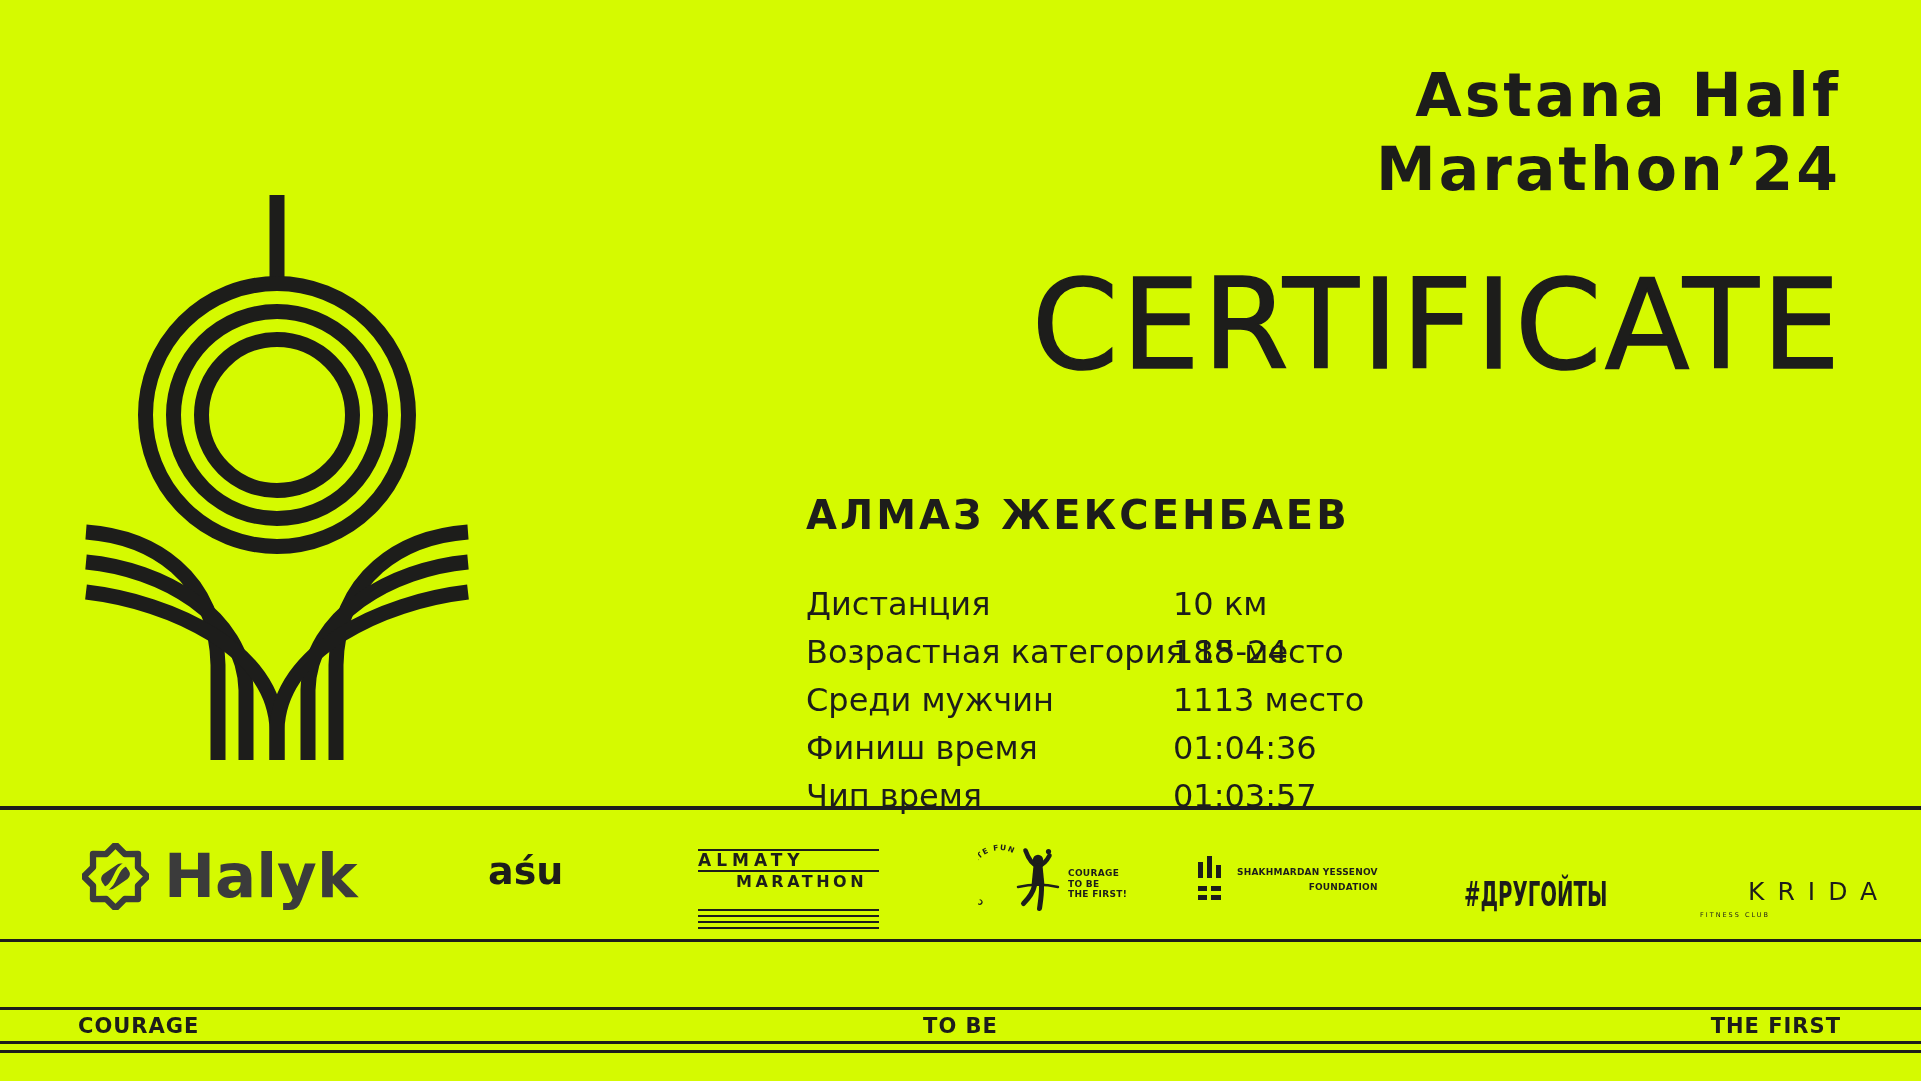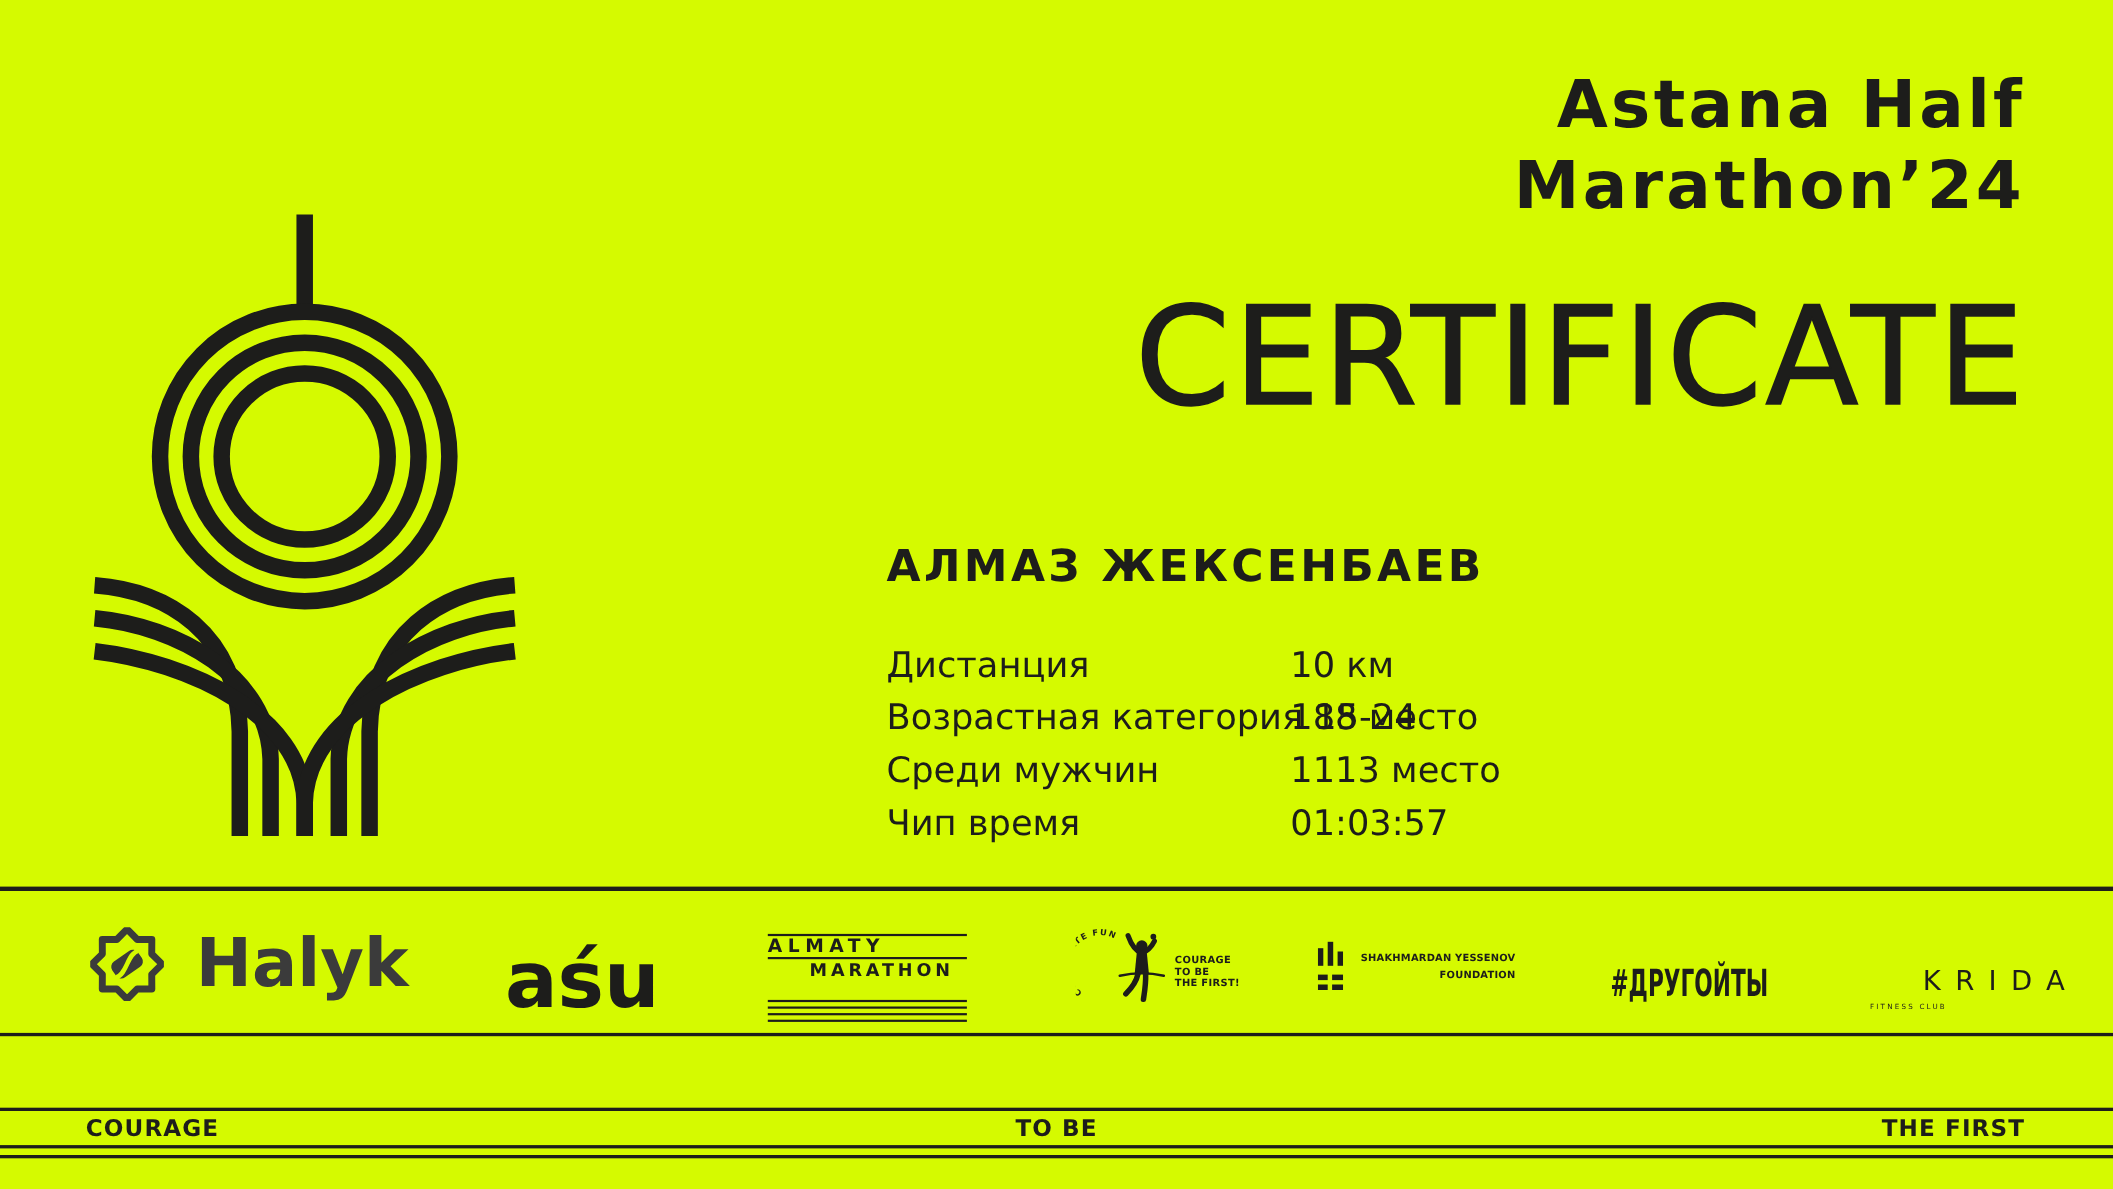--- a/index.html
+++ b/index.html
@@ -42,23 +42,23 @@
   .stat-value{white-space:nowrap;}
   
   .rule{position:absolute; left:0; width:1921px; background:var(--ink);}
   .rule-top{top:806px; height:4px;}
   .rule-mid{top:939px; height:3px;}
   .rule-f1{top:1007px; height:3px;}
   .rule-f2{top:1041px; height:3px;}
   .rule-f3{top:1050px; height:3px;}
   
   .halyk{position:absolute; left:82px; top:842px; height:68px;
-         display:flex; align-items:center; gap:29px; color:var(--halyk-ink);}
+         display:flex; align-items:center; gap:15px; color:var(--halyk-ink);}
   .halyk-word{font-size:61px; font-weight:700; letter-spacing:0px; line-height:68px;}
-  .asu{position:absolute; left:459px; top:849px; font-size:71px; font-weight:700;}
+  .asu{position:absolute; left:488px; top:849px; font-size:38px; font-weight:700;}
   .am{position:absolute; left:654px; top:849px; width:181px;margin-left:44px;}
   .am-hr{height:2px; background:var(--ink);}
   .am-gap{margin-top:4px;}
   .am-t1{font-size:17px; font-weight:700; letter-spacing:5px; height:19px; line-height:19px;}
   .am-t2{font-size:16px; font-weight:700; letter-spacing:3.5px; height:37px; line-height:19px; padding-left:38px;}
   .corp{position:absolute; left:978px; top:844px; width:150px; height:72px;}
   .corp-slogan{position:absolute; left:90px; top:24px;
     font-size:9px; font-weight:700; letter-spacing:0.3px; line-height:10.5px; white-space:nowrap;}
   .yessenov{position:absolute; left:1198px; top:856px; display:flex; align-items:center;}
   .yes-text{margin-left:16px; font-size:9px; font-weight:700; letter-spacing:0.2px; line-height:15px; white-space:nowrap;text-align:right;}
@@ -110,20 +110,24 @@
       <div class="stat-label">Дистанция</div>
       <div class="stat-value">10 км</div>
     </div>
     <div class="stat-row">
       <div class="stat-label">Возрастная категория 15-24</div>
       <div class="stat-value">188 место</div>
     </div>
     <div class="stat-row">
       <div class="stat-label">Среди мужчин</div>
       <div class="stat-value">1113 место</div>
+    </div>
+    <div class="stat-row">
+      <div class="stat-label">Финиш время</div>
+      <div class="stat-value">01:04:36</div>
     </div>
     <div class="stat-row">
       <div class="stat-label">Чип время</div>
       <div class="stat-value">01:03:57</div>
     </div>
   </div>
 
   <div class="rule rule-top"></div>
   <div class="rule rule-mid"></div>
 

